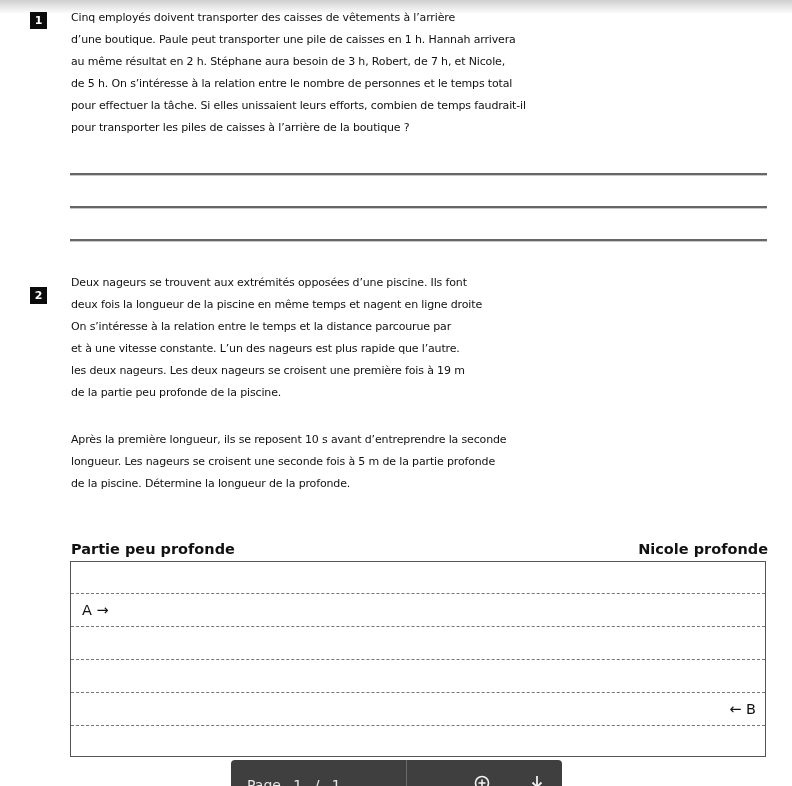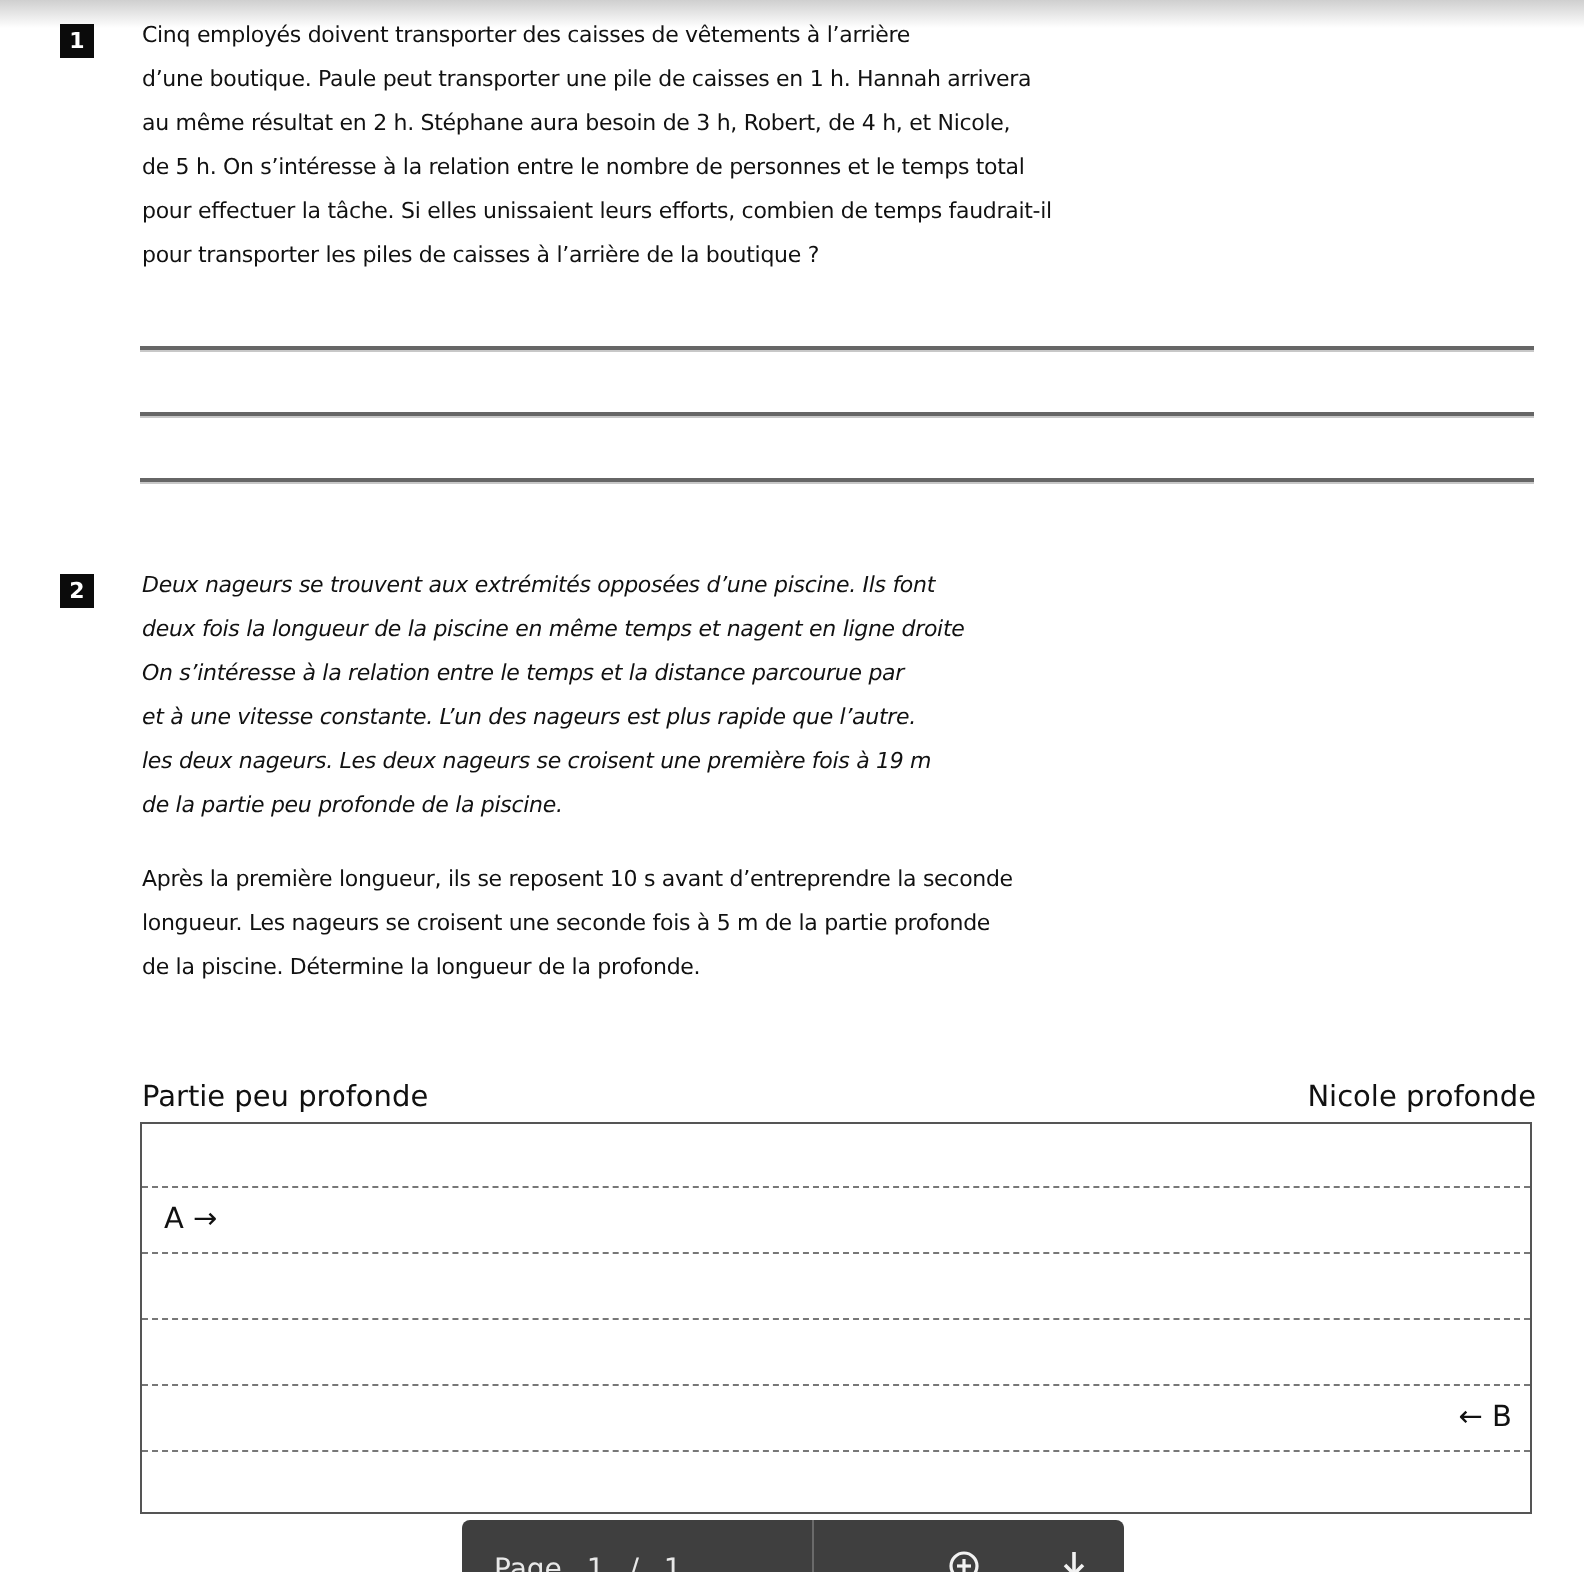--- a/index.html
+++ b/index.html
@@ -22,21 +22,21 @@
     position: absolute; left: 71px; margin: 0;
     font-size: 11px; line-height: 22px; letter-spacing: -0.15px;
     white-space: nowrap;
   }
   .para .ln { display: block; }
   .answer-line {
     position: absolute; left: 70px; width: 697px; height: 2px;
     background: #666; border-bottom: 1px solid #c8c8c8;
   }
   .head-left, .head-right {
-    position: absolute; top: 539px; font-weight: normal; font-size: 14.5px; line-height: 20px;
+    position: absolute; top: 539px; font-weight: bold; font-size: 14.5px; line-height: 20px;
   }
   .head-left { left: 71px; }
   .head-right { right: 24px; }
   .pool {
     position: absolute; left: 70px; top: 561px; width: 696px; height: 196px;
     border: 1px solid #555; box-sizing: border-box;
   }
   .lane {
     position: absolute; left: 0; width: 100%; height: 33px; box-sizing: border-box;
     border-top: 1px dashed #777;
@@ -62,31 +62,31 @@
 </style>
 </head>
 <body>
 
 <div class="top-shade"></div>
 
 <div class="qnum" style="left:30px; top:12px;">1</div>
 <p class="para" style="top:7px;">
   <span class="ln">Cinq employés doivent transporter des caisses de vêtements à l’arrière</span>
   <span class="ln">d’une boutique. Paule peut transporter une pile de caisses en 1 h. Hannah arrivera</span>
-  <span class="ln">au même résultat en 2 h. Stéphane aura besoin de 3 h, Robert, de 4 h, et Nicole,</span>
+  <span class="ln">au même résultat en 2 h. Stéphane aura besoin de 3 h, Robert, de 7 h, et Nicole,</span>
   <span class="ln">de 5 h. On s’intéresse à la relation entre le nombre de personnes et le temps total</span>
   <span class="ln">pour effectuer la tâche. Si elles unissaient leurs efforts, combien de temps faudrait-il</span>
   <span class="ln">pour transporter les piles de caisses à l’arrière de la boutique ?</span>
 </p>
 <div class="answer-line" style="top:173px;"></div>
 <div class="answer-line" style="top:206px;"></div>
 <div class="answer-line" style="top:239px;"></div>
 
 <div class="qnum" style="left:30px; top:287px;">2</div>
-<p class="para" style="top:282px;font-style:italic;">
+<p class="para" style="top:272px;">
   <span class="ln">Deux nageurs se trouvent aux extrémités opposées d’une piscine. Ils font</span>
   <span class="ln">deux fois la longueur de la piscine en même temps et nagent en ligne droite</span>
   <span class="ln">On s’intéresse à la relation entre le temps et la distance parcourue par</span>
   <span class="ln">et à une vitesse constante. L’un des nageurs est plus rapide que l’autre.</span>
   <span class="ln">les deux nageurs. Les deux nageurs se croisent une première fois à 19 m</span>
   <span class="ln">de la partie peu profonde de la piscine.</span>
 </p>
 <p class="para" style="top:429px;">
   <span class="ln">Après la première longueur, ils se reposent 10 s avant d’entreprendre la seconde</span>
   <span class="ln">longueur. Les nageurs se croisent une seconde fois à 5 m de la partie profonde</span>

